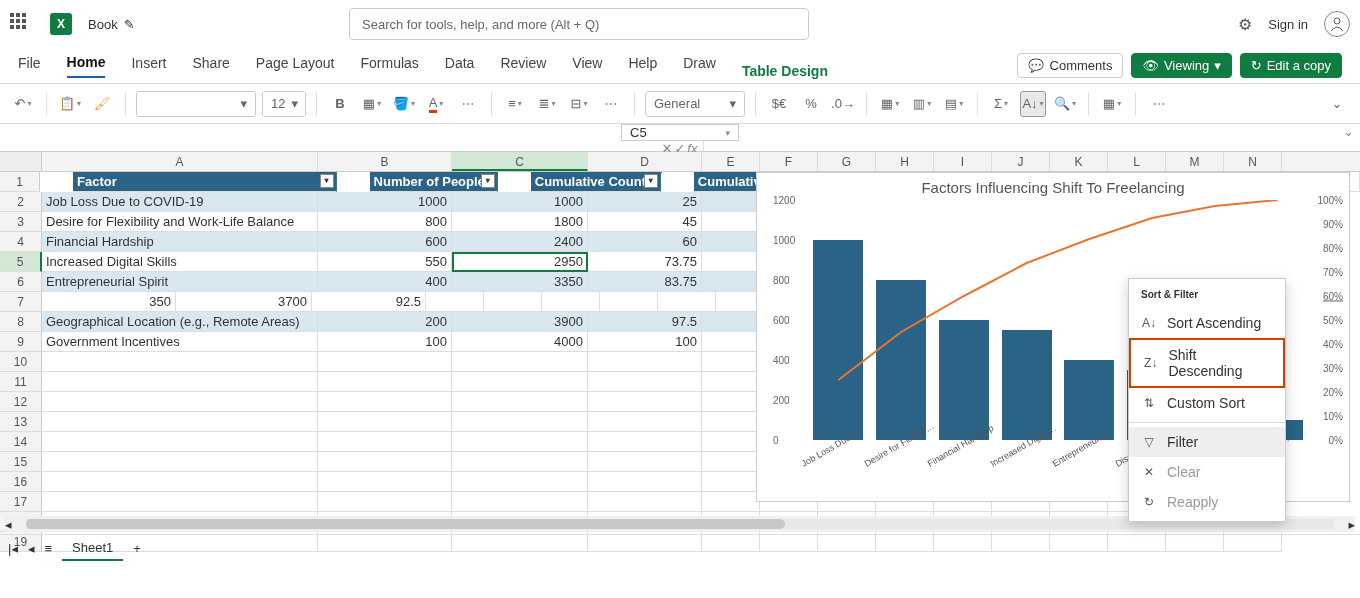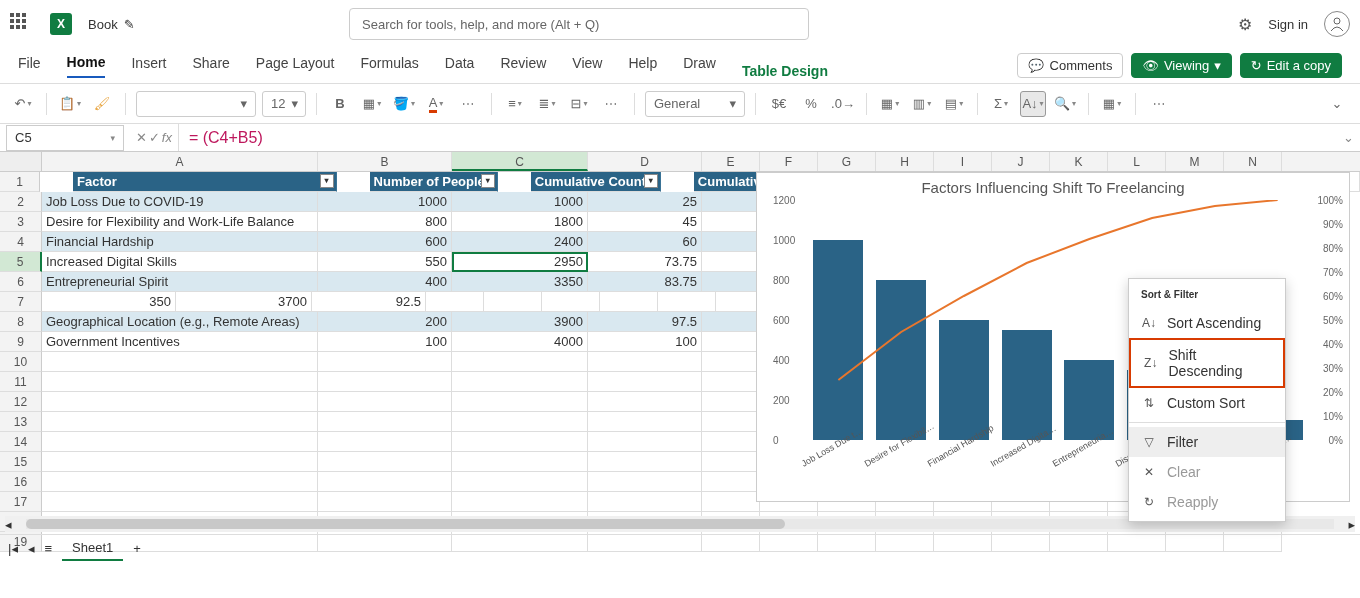--- a/index.html
+++ b/index.html
@@ -25,21 +25,21 @@
 .btn.green { background: #107c41; color: #fff; border-color: #107c41; }
 
 
 .toolbar { height: 40px; border-bottom: 1px solid #ddd; display: flex; align-items: center; padding: 0 10px; gap: 6px; color: #666; }
 .tool { width: 26px; height: 26px; display: flex; align-items: center; justify-content: center; cursor: pointer; border-radius: 3px; }
 .tool.caret::after { content: "▾"; font-size: 8px; margin-left: 2px; color: #888; }
 .sep { width: 1px; height: 22px; background: #ddd; margin: 0 4px; }
 .select-box { height: 26px; border: 1px solid #ccc; border-radius: 3px; display: flex; align-items: center; padding: 0 8px; font-size: 13px; color: #666; gap: 6px; }
 
 
-.formula-bar { height: 28px; border-bottom: 1px solid #ccc; display: flex; align-items: center; position: relative; }
+.formula-bar { height: 28px; border-bottom: 1px solid #ccc; display: flex; align-items: center; position: relative; flex-direction: column; }
 .namebox { width: 118px; height: 26px; border: 1px solid #ccc; margin: 0 6px; display: flex; align-items: center; padding: 0 8px; font-size: 13px; justify-content: space-between; }
 .fx-btns { display: flex; gap: 2px; padding: 0 6px; color: #888; border-right: 1px solid #ddd; height: 100%; align-items: center; }
 .formula-input { flex: 1; padding: 0 10px; font-size: 16px; color: #be185d; }
 .formula-expand { position: absolute; right: 6px; color: #888; }
 
 
 .grid-area { position: relative; height: 410px; }
 .col-headers { display: flex; height: 20px; background: #f3f3f3; border-bottom: 1px solid #ccc; }
 .corner { width: 42px; border-right: 1px solid #ccc; background: #eee; }
 .col-h { border-right: 1px solid #ddd; text-align: center; font-size: 12px; color: #555; line-height: 20px; }
@@ -567,21 +567,21 @@
         <div class="ytick" style="top: 120px;">600</div>
         <div class="ytick" style="top: 80px;">800</div>
         <div class="ytick" style="top: 40px;">1000</div>
         <div class="ytick" style="top: 0px;">1200</div>
         <div class="y2tick" style="top: 240px;">0%</div>
         <div class="y2tick" style="top: 216px;">10%</div>
         <div class="y2tick" style="top: 192px;">20%</div>
         <div class="y2tick" style="top: 168px;">30%</div>
         <div class="y2tick" style="top: 144px;">40%</div>
         <div class="y2tick" style="top: 120px;">50%</div>
-        <div class="y2tick" style="top: 96px;">60%</div>
+        <div class="y2tick" style="top: 96px; text-decoration: underline;">60%</div>
         <div class="y2tick" style="top: 72px;">70%</div>
         <div class="y2tick" style="top: 48px;">80%</div>
         <div class="y2tick" style="top: 24px;">90%</div>
         <div class="y2tick" style="top: 0px;">100%</div>
         <div class="bar" style="left: 6.375px; height: 200px;"></div>
         <div class="xlabel" style="left: 10.375px;">Job Loss Due t…</div>
         <div class="bar" style="left: 69.125px; height: 160px;"></div>
         <div class="xlabel" style="left: 73.125px;">Desire for Flexibil…</div>
         <div class="bar" style="left: 131.875px; height: 120px;"></div>
         <div class="xlabel" style="left: 135.875px;">Financial Hardship</div>

